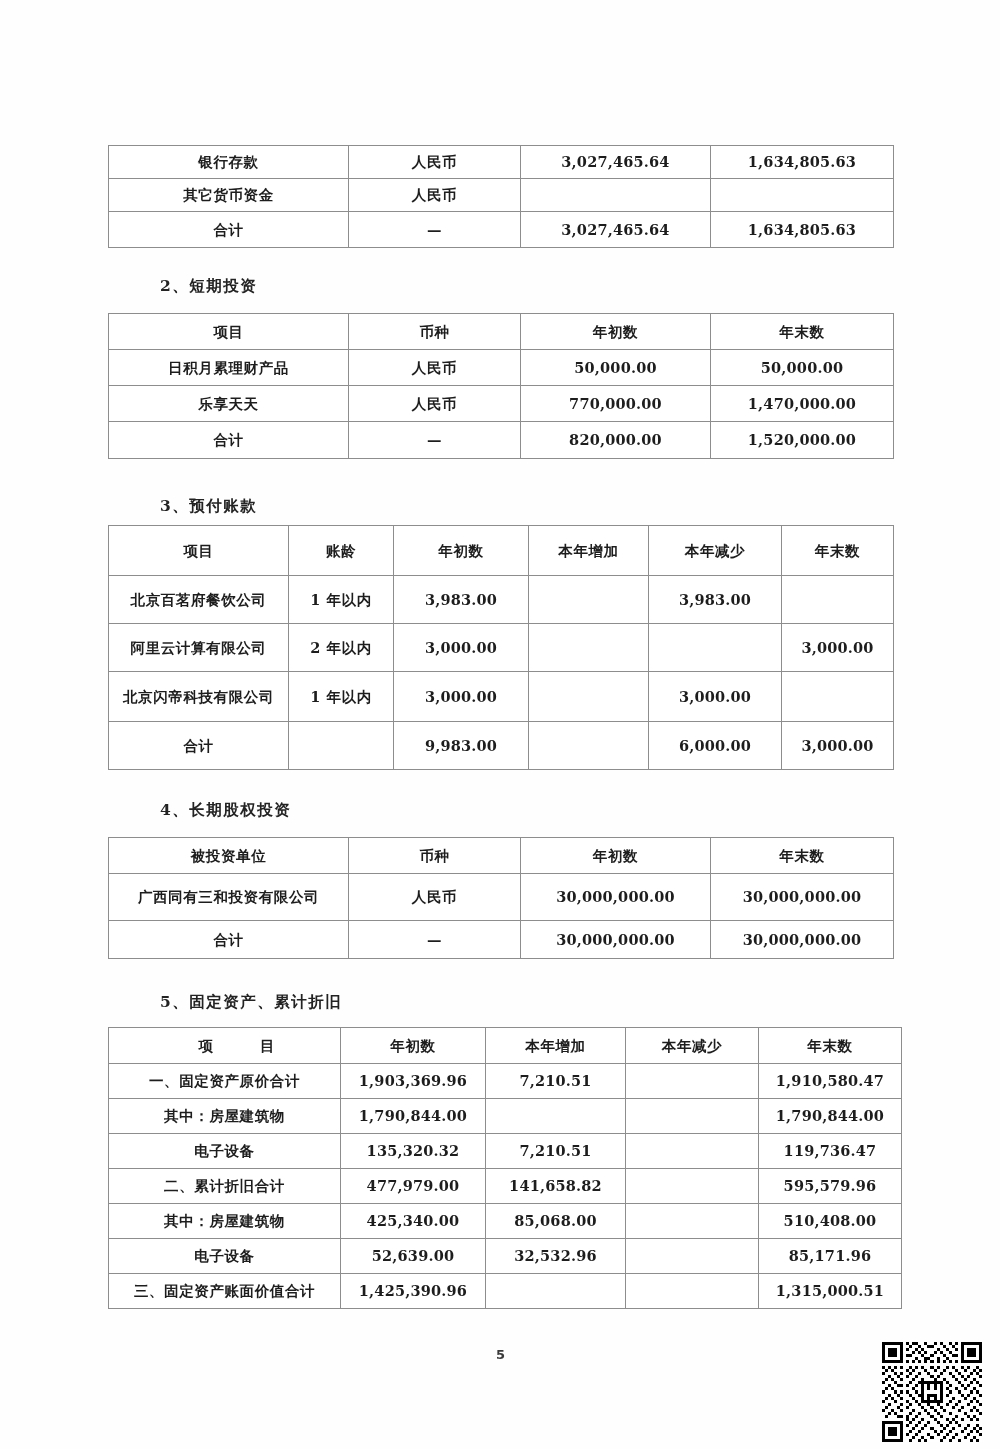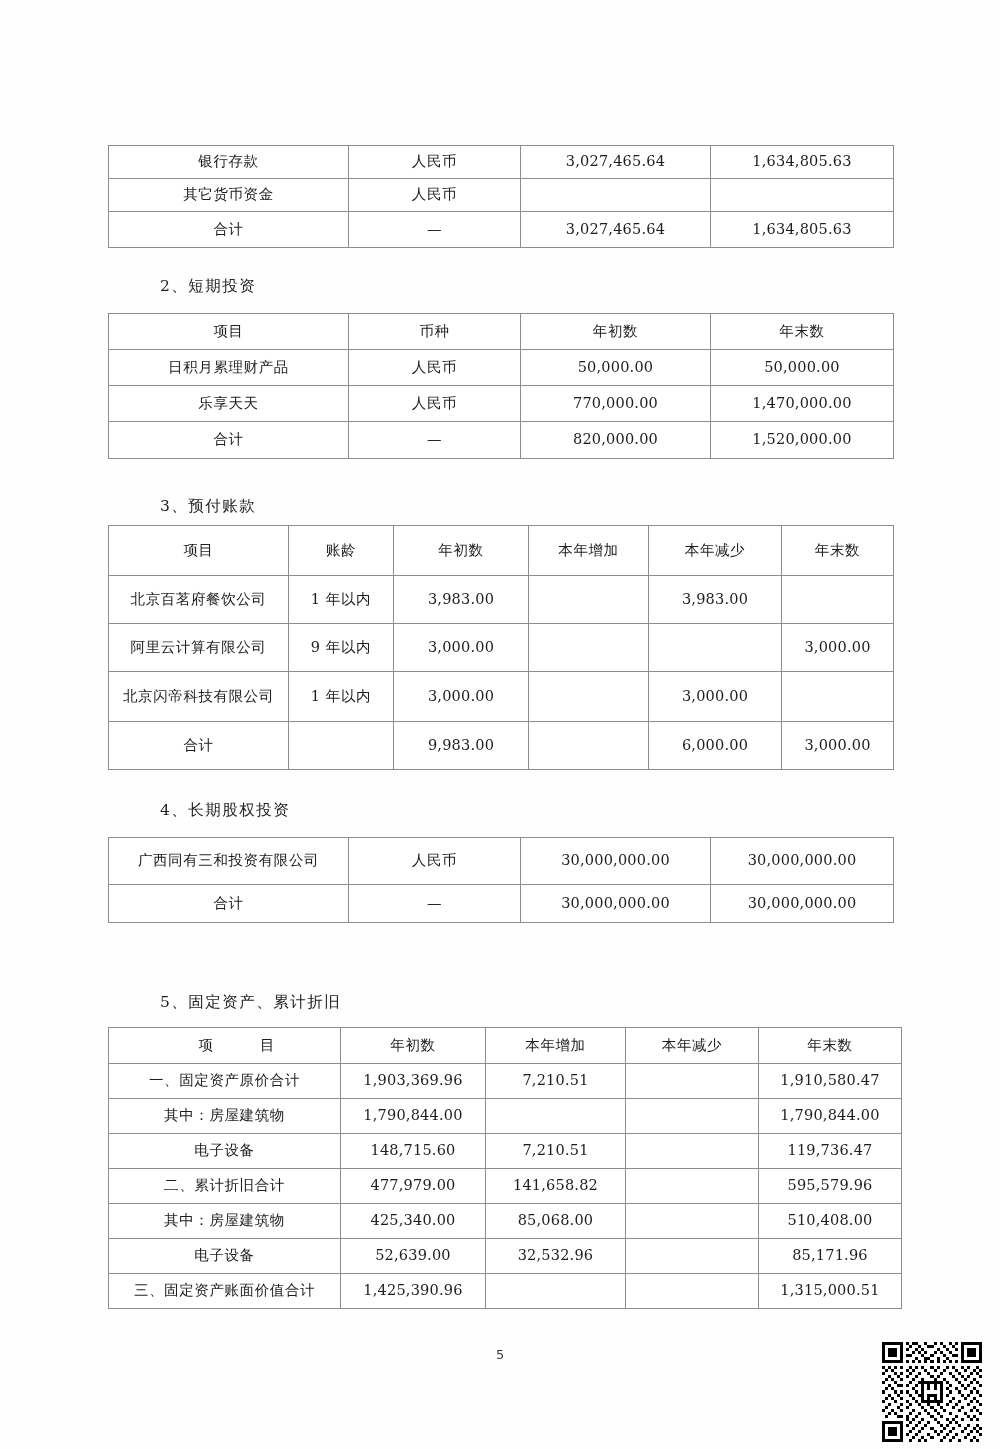--- a/index.html
+++ b/index.html
@@ -16,20 +16,21 @@
     color: #1a1a1a;
     overflow: hidden;
   }
 
   .page {
     position: absolute;
     left: 0; top: 0;
     width: 1000px;
     height: 1449px;
     background: #fefefe;
+    font-weight: bold;
   }
 
   
   .section-heading {
     position: absolute;
     font-size: 15.5px;
     letter-spacing: 1.5px;
     color: #232323;
     white-space: nowrap;
     font-family: "DejaVu Serif", "Liberation Serif", serif;
@@ -173,21 +174,21 @@
       <tr style="height:48px;">
         <td>北京百茗府餐饮公司</td>
         <td>1 年以内</td>
         <td class="num">3,983.00</td>
         <td class="num"></td>
         <td class="num">3,983.00</td>
         <td class="num"></td>
       </tr>
       <tr style="height:48px;">
         <td>阿里云计算有限公司</td>
-        <td>9 年以内</td>
+        <td>2 年以内</td>
         <td class="num">3,000.00</td>
         <td class="num"></td>
         <td class="num"></td>
         <td class="num">3,000.00</td>
       </tr>
       <tr style="height:50px;">
         <td>北京闪帝科技有限公司</td>
         <td>1 年以内</td>
         <td class="num">3,000.00</td>
         <td class="num"></td>
@@ -208,20 +209,26 @@
   <div class="section-heading" style="left:160px; top:800px;">4、长期股权投资</div>
 
   <table class="doc-table" style="left:108px; top:837px; width:785px;">
     <colgroup>
       <col style="width:240px">
         <col style="width:172px">
         <col style="width:190px">
         <col style="width:183px">
     </colgroup>
     <tbody>
+      <tr style="height:36px;">
+        <td>被投资单位</td>
+        <td>币种</td>
+        <td>年初数</td>
+        <td>年末数</td>
+      </tr>
       <tr style="height:47px;">
         <td>广西同有三和投资有限公司</td>
         <td>人民币</td>
         <td class="num">30,000,000.00</td>
         <td class="num">30,000,000.00</td>
       </tr>
       <tr style="height:38px;">
         <td>合计</td>
         <td>—</td>
         <td class="num">30,000,000.00</td>
@@ -257,21 +264,21 @@
       </tr>
       <tr style="height:35px;">
         <td>其中：房屋建筑物</td>
         <td class="num">1,790,844.00</td>
         <td class="num"></td>
         <td class="num"></td>
         <td class="num">1,790,844.00</td>
       </tr>
       <tr style="height:35px;">
         <td>电子设备</td>
-        <td class="num">148,715.60</td>
+        <td class="num">135,320.32</td>
         <td class="num">7,210.51</td>
         <td class="num"></td>
         <td class="num">119,736.47</td>
       </tr>
       <tr style="height:35px;">
         <td>二、累计折旧合计</td>
         <td class="num">477,979.00</td>
         <td class="num">141,658.82</td>
         <td class="num"></td>
         <td class="num">595,579.96</td>

